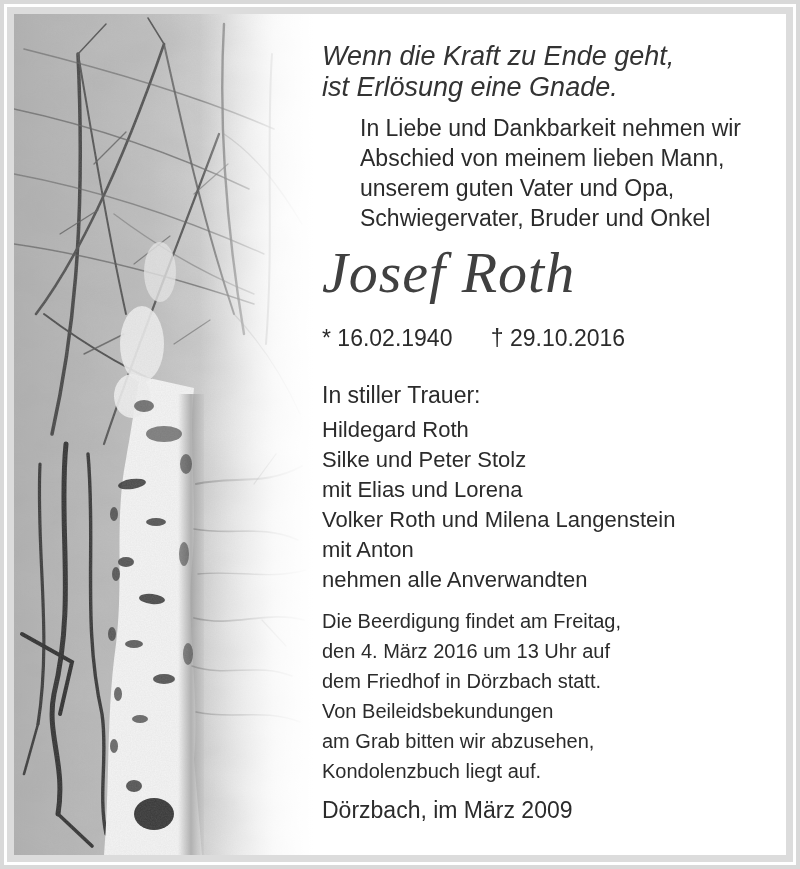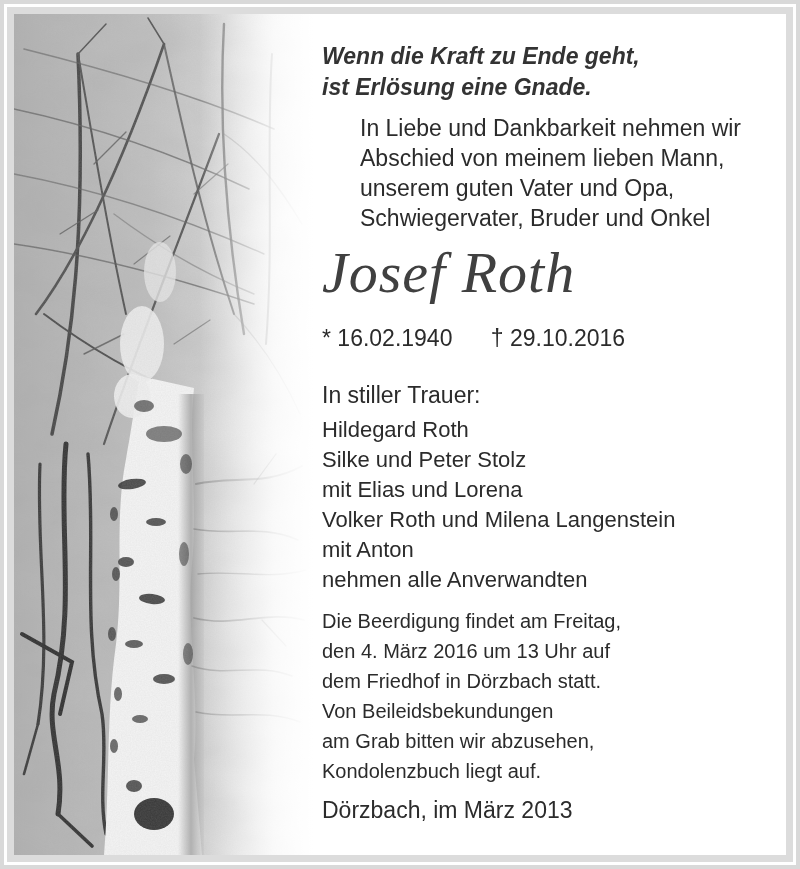--- a/index.html
+++ b/index.html
@@ -29,23 +29,22 @@
   .photo svg { display: block; width: 100%; height: 100%; }
   .text-col {
     position: absolute; left: 308px; top: 0; right: 0; bottom: 0;
     color: #2b2b2b;
     white-space: nowrap;
   }
   .block { position: absolute; left: 0; }
   .epigraph {
     top: 27px;
     font-style: italic;
-    font-size: 23px; line-height: 31px;
+    font-size: 27px; line-height: 31px;
     color: #333333;
-    font-weight: bold;
   }
   .intro {
     top: 99px;
     font-size: 23px; line-height: 30px; margin-left: 38px;
   }
   .deceased-name {
     top: 228px;
     font-family: "Liberation Serif", "DejaVu Serif", serif;
     font-style: italic;
     font-size: 58px; line-height: 62px;
@@ -229,16 +228,16 @@
 
     <div class="block funeral">
       <div>Die Beerdigung findet am Freitag,</div>
       <div>den 4. März 2016 um 13 Uhr auf</div>
       <div>dem Friedhof in Dörzbach statt.</div>
       <div>Von Beileidsbekundungen</div>
       <div>am Grab bitten wir abzusehen,</div>
       <div>Kondolenzbuch liegt auf.</div>
     </div>
 
-    <div class="block place-date">Dörzbach, im März 2013</div>
+    <div class="block place-date">Dörzbach, im März 2009</div>
 
   </div>
 </div>
 
 </body></html>

